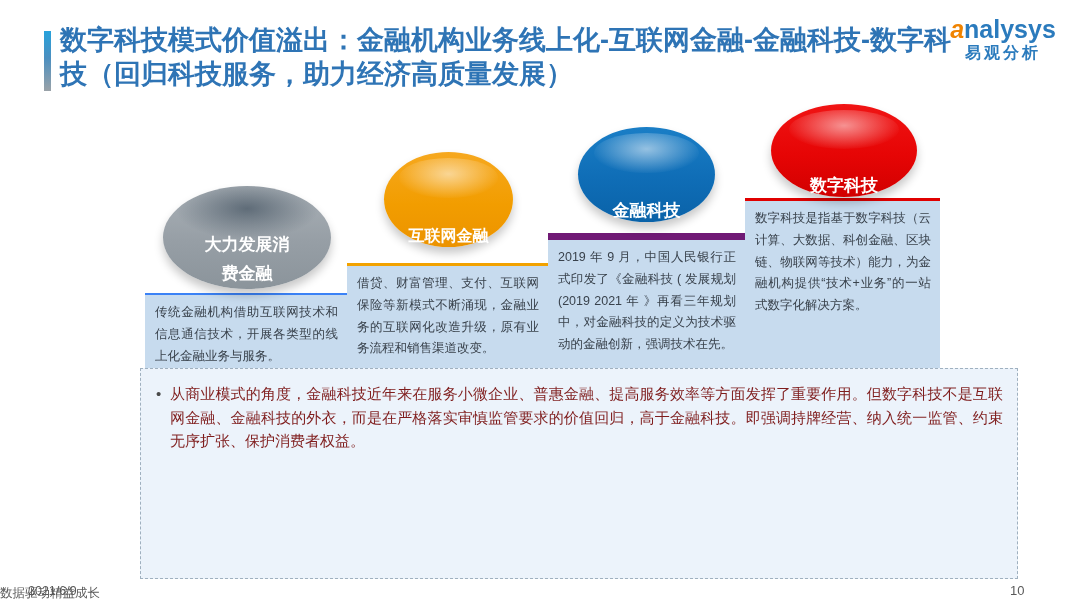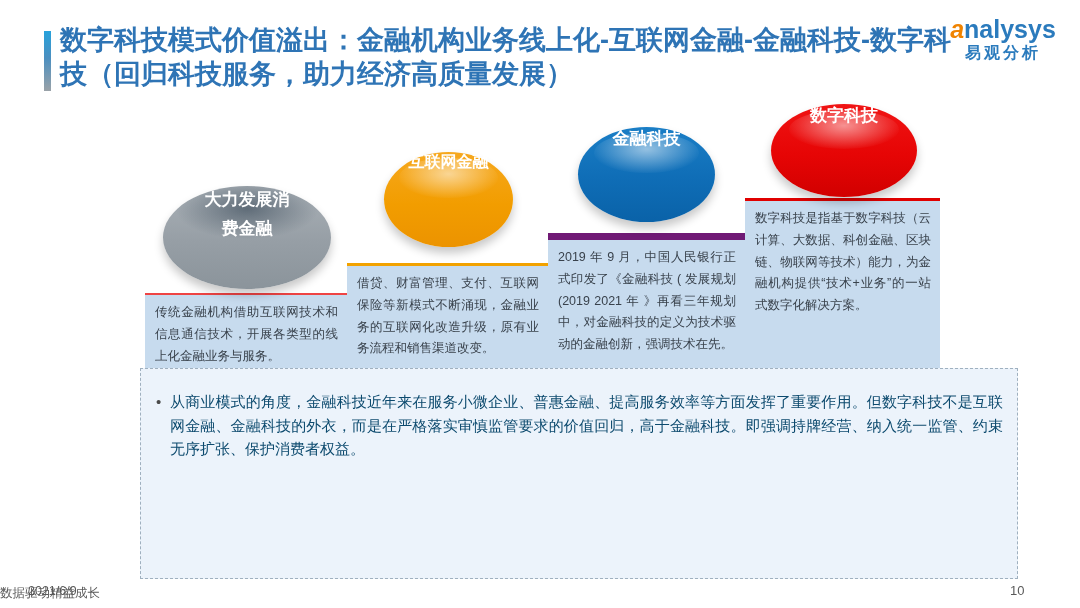--- a/index.html
+++ b/index.html
@@ -25,29 +25,29 @@
   .logo-a{color:#f08300;font-style:italic;font-weight:bold;}
   .logo-cn{font-size:16px;font-weight:bold;color:#2b7bbd;letter-spacing:3px;line-height:22px;}
 
   
   .step{
     background:#c7dbee;
     padding:7px 9px 0 10px;box-sizing:border-box;
     font-size:12.5px;line-height:1.74;color:#39424c;font-weight:500;
     text-align:justify;
   }
-  .step.s1{left:145px;top:293px;width:202px;height:75px;border-top:2px solid #ef4444;}
+  .step.s1{left:145px;top:293px;width:202px;height:75px;border-top:2px solid #3b82f6;}
   .step.s2{left:347px;top:263px;width:201px;height:105px;border-top:3px solid #f2a200;}
   .step.s3{left:548px;top:233px;width:197px;height:135px;border-top:7px solid #701a75;}
   .step.s4{left:745px;top:198px;width:195px;height:170px;border-top:3px solid #e00000;}
 
   
   .bubble{
     border-radius:50%;
-    display:flex;align-items:flex-start;justify-content:center;
+    display:flex;align-items:flex-end;justify-content:center;
     color:#ffffff;font-weight:bold;text-align:center;
     box-shadow:0 6px 10px rgba(0,0,0,.22);
   }
   .bubble::before{
     content:"";position:absolute;left:12%;top:6%;width:76%;height:42%;
     border-radius:50%;
     background:radial-gradient(ellipse at 50% 40%,rgba(255,255,255,.55) 0%,rgba(255,255,255,0) 75%);
   }
   .bubble.e1{
     left:163px;top:186px;width:168px;height:103px;font-size:17px;line-height:1.7;
@@ -70,22 +70,22 @@
   .bubble .lbl{position:relative;}
   .bubble.e1 .lbl{width:90px;}
 
   
   .summary-box{
     left:140px;top:368px;width:878px;height:211px;box-sizing:border-box;
     background:#ecf3fb;border:1px dashed #9fb0bf;
     padding:9px 14px 6px 12px;
   }
   .bullet{
-    position:relative;margin:12px 0 2px 0;padding-left:17px;
-    font-size:15px;line-height:23.5px;color:#0c4a6e;font-weight:500;
+    position:relative;margin:4px 0 2px 0;padding-left:17px;
+    font-size:15px;line-height:23.5px;color:#7f1d1d;font-weight:500;
     text-align:justify;
   }
   .bullet::before{
     content:"\2022";position:absolute;left:3px;top:0;color:#4a4a4a;
   }
 
   .watermark{
     left:330px;top:390px;width:520px;text-align:center;
     font-size:58px;font-weight:bold;color:#2e9e77;opacity:0.05;
     letter-spacing:8px;pointer-events:none;

